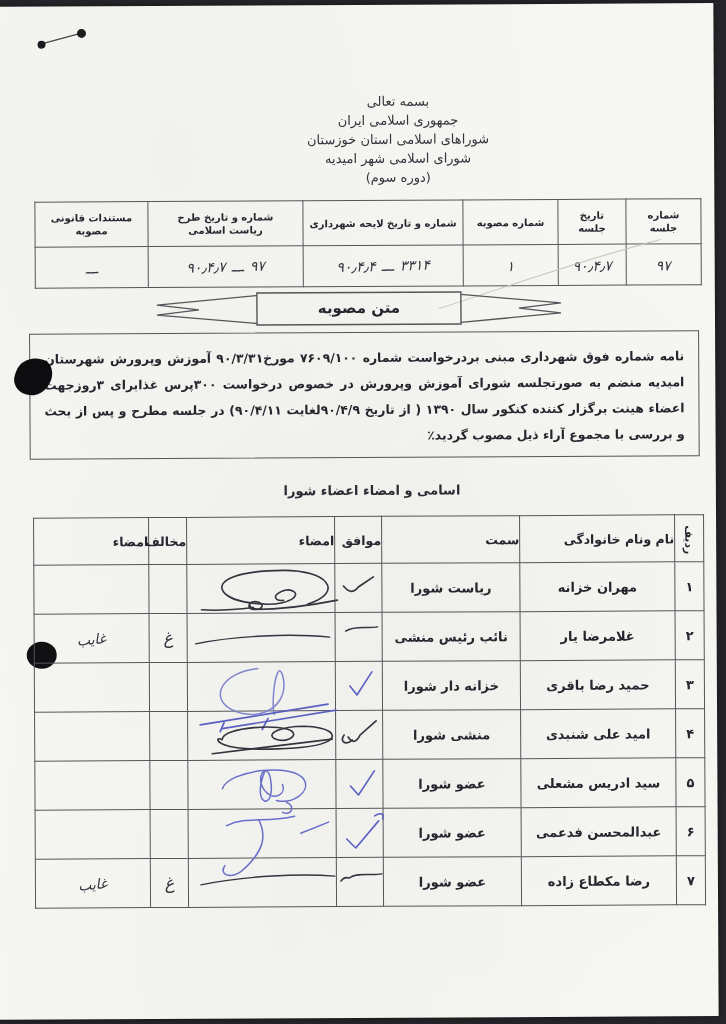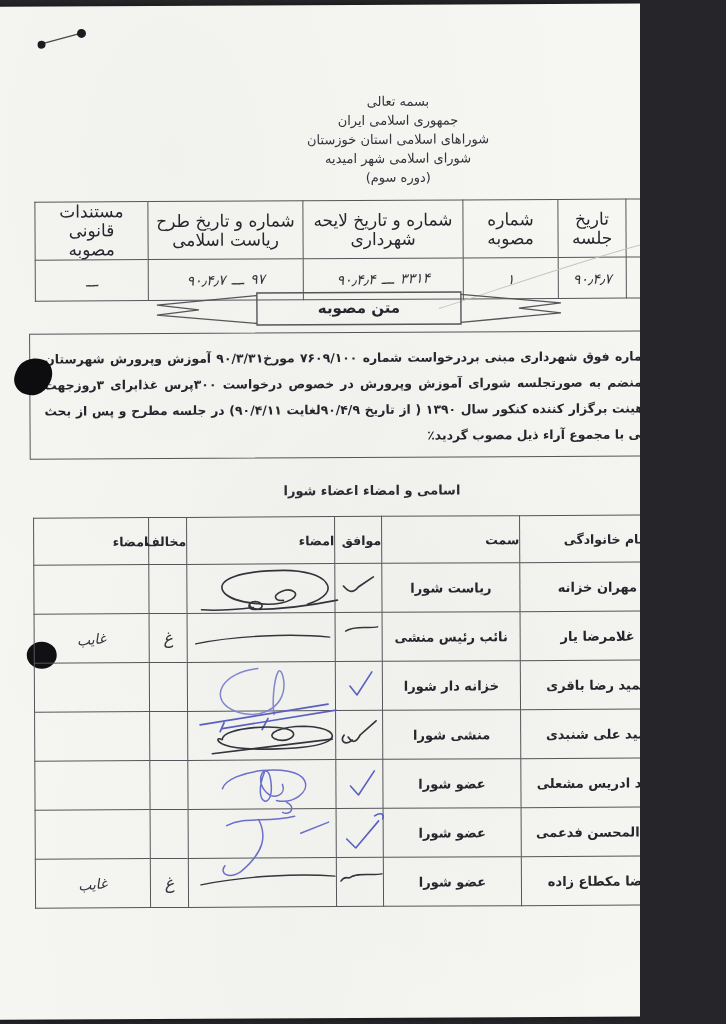--- a/index.html
+++ b/index.html
@@ -1,17 +1,17 @@
 <!DOCTYPE html>
 <html><head>
 <meta charset="utf-8">
 <style>
   html,body{margin:0;padding:0;}
   body{background:#26262a;font-family:"DejaVu Sans",sans-serif;}
-  .stage{position:relative;width:640px;height:1024px;overflow:hidden;background:#26262a;}
+  .stage{position:relative;width:726px;height:1024px;overflow:hidden;background:#26262a;}
   .paper{
     position:absolute;left:-6px;top:5px;width:722px;height:1013px;
     background:#f6f6f3;
     background-image:
       radial-gradient(ellipse at 25% 15%, rgba(0,0,0,0.02), transparent 55%),
       radial-gradient(ellipse at 70% 60%, rgba(0,0,0,0.018), transparent 50%),
       radial-gradient(ellipse at 40% 90%, rgba(0,0,0,0.02), transparent 55%);
     transform:rotate(-0.3deg);
     box-shadow:0 0 6px rgba(0,0,0,0.55);
   }
@@ -20,22 +20,22 @@
   .abs{position:absolute;}
 
   
   .hdr{left:200px;top:92px;width:400px;text-align:center;direction:rtl;}
   .hdr div{font-size:13px;line-height:19px;color:#34343c;}
 
   
   table{border-collapse:collapse;table-layout:fixed;}
   .info-table{left:36px;top:200px;width:666px;}
   .info-table th,.info-table td{border:1.4px solid #55555a;padding:0;}
-  .info-table th{height:44px;font-size:17px;font-weight:normal;color:#26262e;
-    text-align:center;vertical-align:middle;white-space:pre-line;line-height:19px;}
+  .info-table th{height:44px;font-size:10px;font-weight:bold;color:#26262e;
+    text-align:center;vertical-align:middle;white-space:pre-line;line-height:13px;}
   .info-table td{height:40px;text-align:center;vertical-align:middle;}
 
   .hand{font-style:italic;color:#34353d;font-size:14px;letter-spacing:.5px;
     display:inline-block;transform:rotate(-1.2deg);}
   .pair{display:flex;direction:rtl;justify-content:center;align-items:center;gap:6px;}
   .sep{font-style:normal;}
 
   
   .banner{left:152px;top:291px;width:416px;height:36px;}
   .banner svg{position:absolute;left:0;top:0;overflow:visible;}

